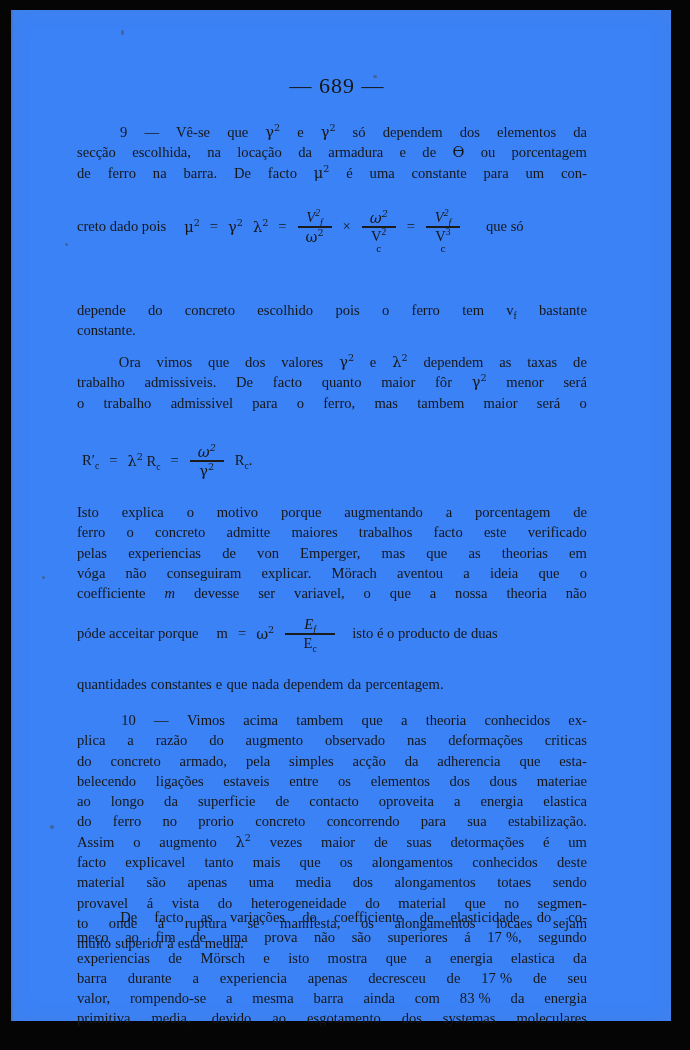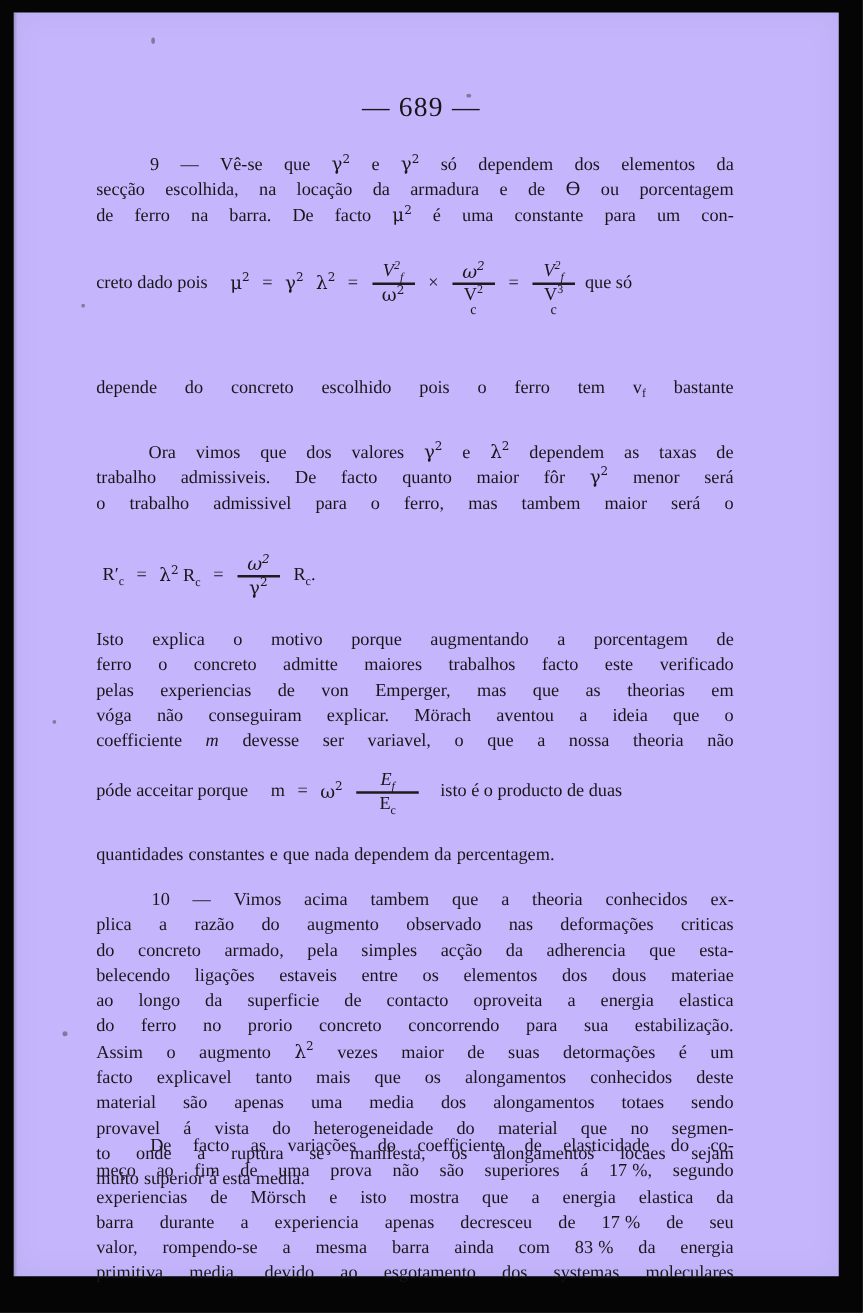--- a/index.html
+++ b/index.html
@@ -21,21 +21,21 @@
     width: 690px;
     height: 1050px;
     background: #050505;
   }
   #page-sheet {
     position: absolute;
     left: 11px;
     top: 10px;
     width: 660px;
     height: 1011px;
-    background: #c4b5fd;
+    background: #3b82f6;
     box-shadow: inset 0 0 22px rgba(120,120,115,0.10);
   }
   
   #page-sheet:before {
     content: "";
     position: absolute;
     left: 0; top: 0; bottom: 0;
     width: 3px;
     background: linear-gradient(to right, rgba(90,90,90,0.35), rgba(255,255,255,0));
     pointer-events: none;
@@ -217,36 +217,37 @@
           <span class="num gk">ω<sup>2</sup></span>
           <span class="bar"></span>
           <span class="den sub-c">V<sup>2</sup><span class="cdrop">c</span></span>
         </span>
         <span class="tok">=</span>
         <span class="frac">
           <span class="num">V<sup>2</sup><sub>f</sub></span>
           <span class="bar"></span>
           <span class="den sub-c">V<sup>3</sup><span class="cdrop">c</span></span>
         </span>
-        <span class="tok" style="margin-left:2px;">que só</span>
+        <span class="tok" style="margin-left:20px;">que só</span>
       </div>
 
       <div class="para" style="top:290px;">
         <span class="ln jt">
             <span>depende</span>
             <span>do</span>
             <span>concreto</span>
             <span>escolhido</span>
             <span>pois</span>
             <span>o</span>
             <span>ferro</span>
             <span>tem</span>
             <span>v<sub>f</sub></span>
             <span>bastante</span>
           </span>
+        <span class="ln">constante.</span>
       </div>
 
       <div class="para" style="top:342px;">
         <span class="ln jt">
             <span class="indent"></span>
             <span>Ora</span>
             <span>vimos</span>
             <span>que</span>
             <span>dos</span>
             <span>valores</span>

